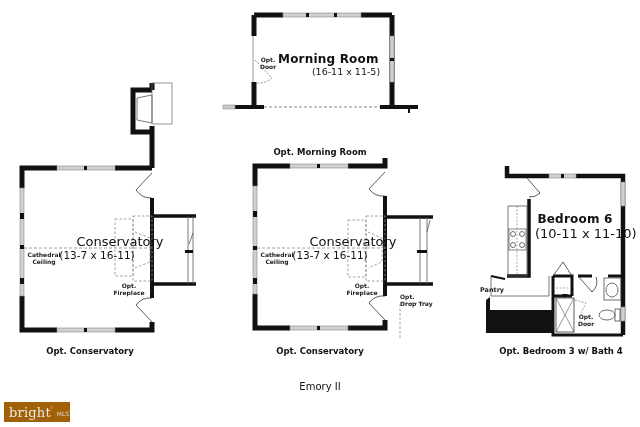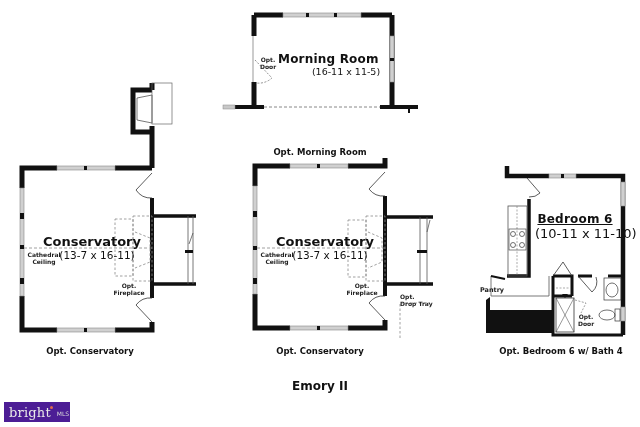--- a/index.html
+++ b/index.html
@@ -1,25 +1,25 @@
 <!DOCTYPE html>
 <html><head>
   <meta charset="utf-8">
   <style>
     html, body { margin: 0; padding: 0; background: #ffffff; }
     body { width: 640px; height: 427px; position: relative; overflow: hidden; font-family: "DejaVu Sans", sans-serif; color: #111; }
     svg.plan { position: absolute; left: 0; top: 0; width: 640px; height: 427px; }
     .lbl { position: absolute; text-align: center; white-space: nowrap; color: #111; }
     .room-name { font-size: 12px; font-weight: bold; letter-spacing: 0.2px; }
     .room-dim { font-size: 10px; font-weight: bold; }
-    .room-name-lg { font-size: 13px; font-weight: bold; }
+    .room-name-lg { font-size: 13px; font-weight: normal; margin-left: 28px; }
     .small { font-size: 6px; font-weight: bold; line-height: 7px; color: #222; }
     .caption { font-size: 8.5px; font-weight: bold; line-height: 13px; }
-    .title { font-size: 12px; font-weight: bold; line-height: 17px; }
-    .bright-logo { position: absolute; left: 4px; top: 402px; width: 66px; height: 20px; background: #4c1d95; display: flex; align-items: center; padding-left: 5px; box-sizing: border-box; }
+    .title { font-size: 10px; font-weight: normal; line-height: 17px; }
+    .bright-logo { position: absolute; left: 4px; top: 402px; width: 66px; height: 20px; background: #a16207; display: flex; align-items: center; padding-left: 5px; box-sizing: border-box; }
     .bright-word { font-family: "DejaVu Serif", serif; font-size: 13px; color: #e8e8e8; letter-spacing: 0.2px; }
     .bright-mls { font-family: "DejaVu Sans", sans-serif; font-size: 6px; color: #d9d9d9; margin-left: 3px; margin-top: 3px; }
     .bright-dot { display: inline-block; width: 3px; height: 3px; background: #e06a4a; border-radius: 50%; position: relative; top: -5px; left: -1px; }
   </style>
 </head>
 <body>
 
 <svg class="plan" viewBox="0 0 640 427" xmlns="http://www.w3.org/2000/svg">
 
   <g>
@@ -178,28 +178,28 @@
 <div class="lbl small" style="left:345px; top:282px; width:34px;">
   <div>Opt.</div>
   <div>Fireplace</div>
 </div>
 <div class="lbl small" style="left:400px; top:293px; width:32px; text-align:left;">
   <div>Opt.</div>
   <div>Drop Tray</div>
 </div>
 <div class="lbl caption" style="left:260px; top:345px; width:120px;">Opt. Conservatory</div>
 
-<div class="lbl room-name" style="left:535px; top:212px; width:80px;text-decoration:underline;">Bedroom 6</div>
+<div class="lbl room-name" style="left:535px; top:212px; width:80px;">Bedroom 6</div>
 <div class="lbl room-dim" style="left:535px; top:226px; width:80px; font-weight:normal; font-size:13px;">(10-11 x 11-10)</div>
 <div class="lbl small" style="left:472px; top:287px; width:40px; font-size:6.5px;">Pantry</div>
 <div class="lbl small" style="left:574px; top:313px; width:24px;">
   <div>Opt.</div>
   <div>Door</div>
 </div>
-<div class="lbl caption" style="left:486px; top:345px; width:150px;">Opt. Bedroom 6 w/ Bath 4</div>
+<div class="lbl caption" style="left:486px; top:345px; width:150px;">Opt. Bedroom 3 w/ Bath 4</div>
 
 <div class="lbl title" style="left:240px; top:378px; width:160px;">
   <div>Emory II</div>
 </div>
 
 <div class="bright-logo">
   <span class="bright-word">bright</span>
   <span class="bright-dot"></span>
   <span class="bright-mls">MLS</span>
 </div>

